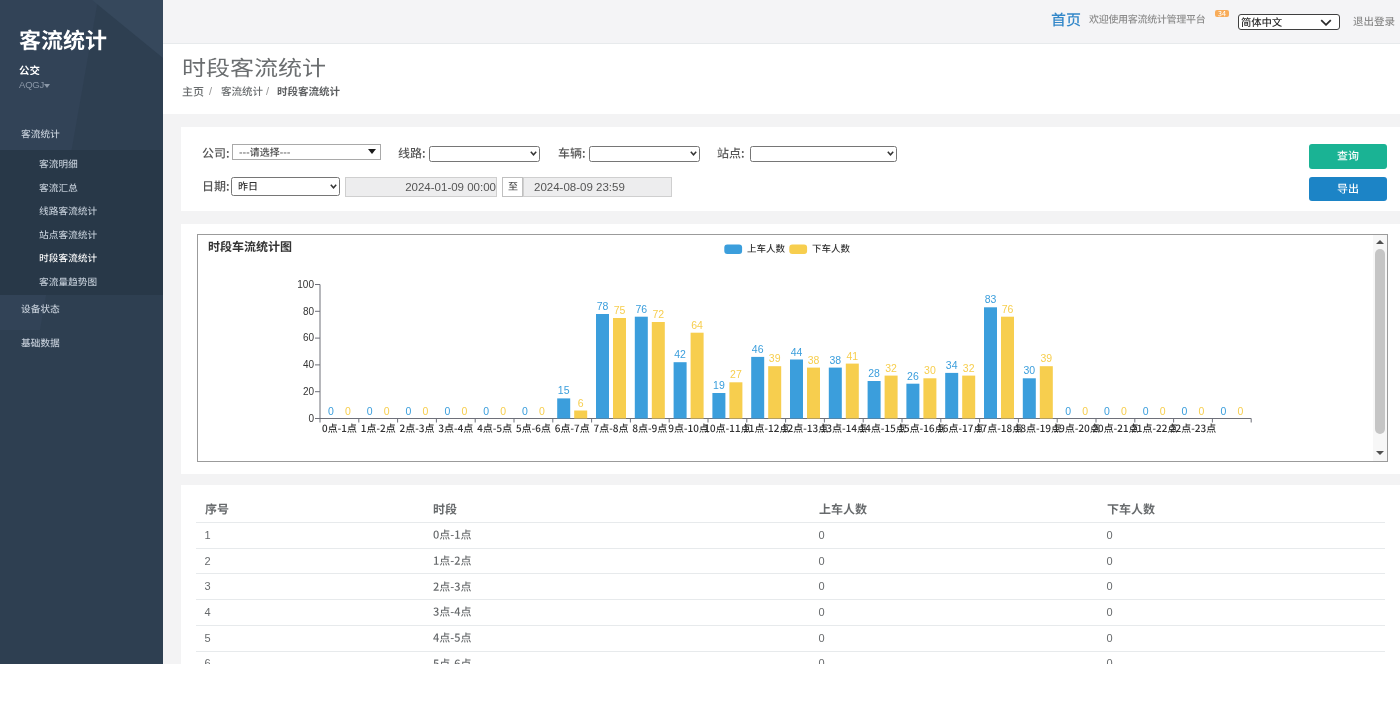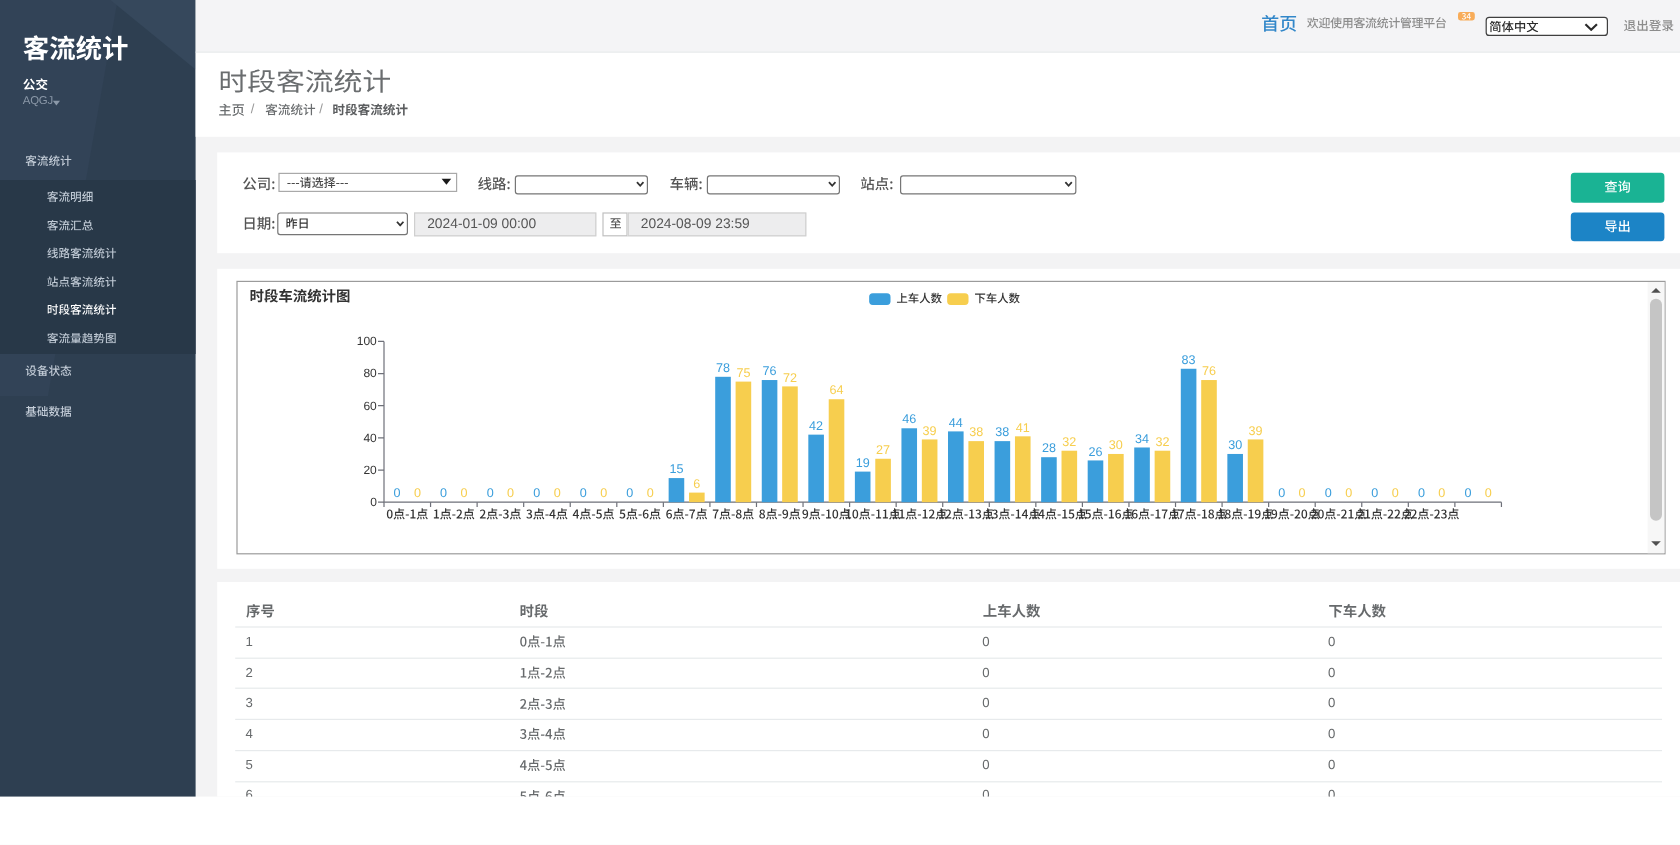--- a/index.html
+++ b/index.html
@@ -317,21 +317,21 @@
       <use href="#r3a" x="2000"></use>
     </svg>
     <div style="position:absolute;left:231px;top:177px;width:109px;height:19px;background:#fff;border:1px solid #767676;border-radius:2.5px;box-sizing:border-box;"></div>
     <svg style="position:absolute;left:329.5px;top:184.2px" width="7" height="5" viewBox="0 0 7 5">
       <path d="M0.8 0.8 L3.5 3.8 L6.2 0.8" stroke="#333" stroke-width="1.5" fill="none"></path>
     </svg>
     <svg style="position:absolute;left:238.0px;top:181.3px" width="20.00" height="10.00" viewBox="0 -880 2000 1000" fill="#333333">
       <use href="#r6628" x="0"></use>
       <use href="#r65e5" x="1000"></use>
     </svg>
-    <div class="dinp" style="left:345px;top:176.5px;width:152px;">2024-01-09 00:00</div>
+    <div class="dinp" style="left:345px;top:176.5px;width:152px;text-align:right;">2024-01-09 00:00</div>
     <div style="position:absolute;left:502px;top:177px;width:20.5px;height:19.5px;background:#fff;border:1px solid #c0c0c0;box-sizing:border-box;"></div>
     <svg style="position:absolute;left:507.5px;top:181.3px" width="10.00" height="10.00" viewBox="0 -880 1000 1000" fill="#555555">
       <use href="#r81f3" x="0"></use>
     </svg>
     <div class="dinp" style="left:523px;top:176.5px;width:149px;">2024-08-09 23:59</div>
     <div class="btn" style="left:1309px;top:143.5px;width:78px;height:25px;background:#1ab394;"></div>
     <svg style="position:absolute;left:1337.0px;top:150.3px" width="22.00" height="11.00" viewBox="0 -880 2000 1000" fill="#ffffff">
       <use href="#r67e5" x="0"></use>
       <use href="#r8be2" x="1000"></use>
     </svg>

